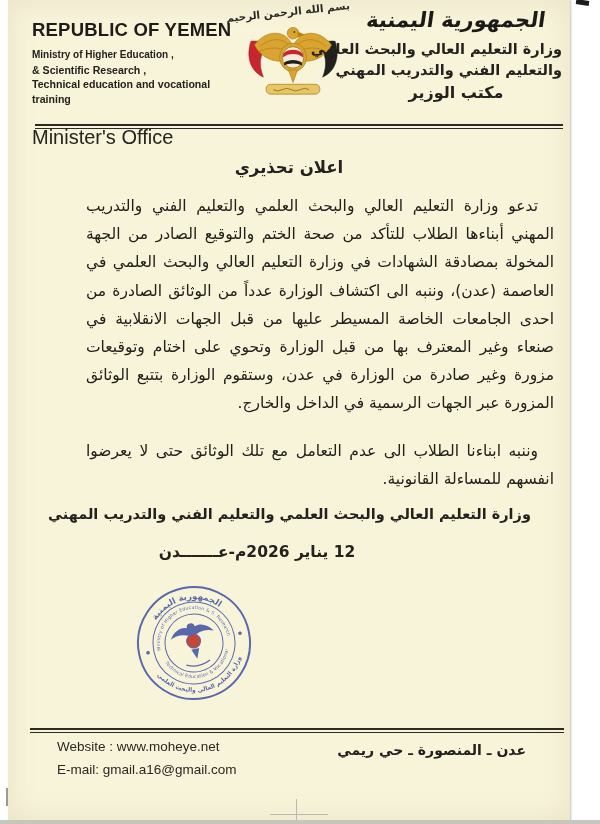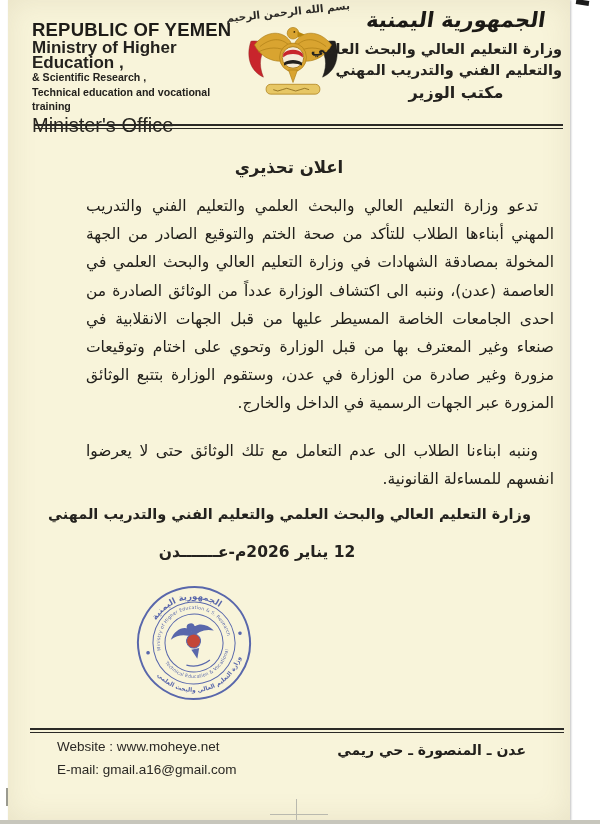--- a/index.html
+++ b/index.html
@@ -9,24 +9,24 @@
 
   
   .paper { position:absolute; left:8px; top:0; width:562px; height:821px;
            background:#f8f4da;
            box-shadow: inset 0 0 30px rgba(120,110,60,.12), 1px 0 2px rgba(0,0,0,.25); }
 
   
   .hdr-en { position:absolute; left:24px; top:19px; width:206px; 
             font-family:"Liberation Sans", sans-serif; }
   .hdr-en .t1 { font-size:18.5px; font-weight:bold; letter-spacing:.2px; color:#1e1c18; }
-  .hdr-en .t2 { font-size:17px; font-weight:bold; margin-top:0; line-height:14.5px; }
+  .hdr-en .t2 { font-size:10px; font-weight:bold; margin-top:7px; line-height:14.5px; }
   .hdr-en .t3 { font-size:10.6px; font-weight:bold; line-height:14.5px; }
   .hdr-en .t4 { font-size:10.6px; font-weight:bold; line-height:14.5px; }
-  .hdr-en .t5 { font-size:20px; font-weight:400; margin-top:0; color:#26241f; }
+  .hdr-en .t5 { font-size:20px; font-weight:400; margin-top:20px; color:#26241f; }
 
   .emblem-wrap { position:absolute; left:228px; top:5px; width:114px; text-align:center; }
   .basmala { font-size:10.5px; font-weight:600; color:#2c2a26; transform:rotate(-6deg);
              white-space:nowrap; direction:rtl; }
   .emblem-wrap svg { margin-top:1px; }
 
   .hdr-ar { position:absolute; left:342px; top:8px; width:212px; text-align:center; direction:rtl; }
   .hdr-ar .country { font-size:21px; font-weight:bold; transform:skewX(-8deg); color:#1c1a16;
                      white-space:nowrap; }
   .hdr-ar .a1 { font-size:14.5px; font-weight:bold; margin-top:9px; white-space:nowrap; }

